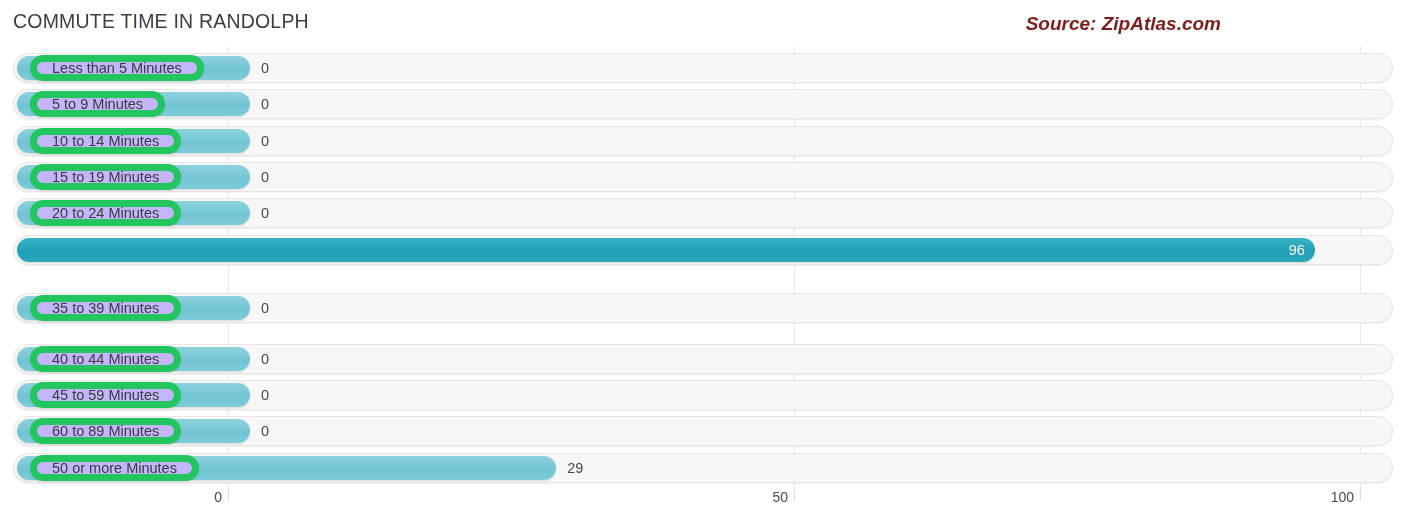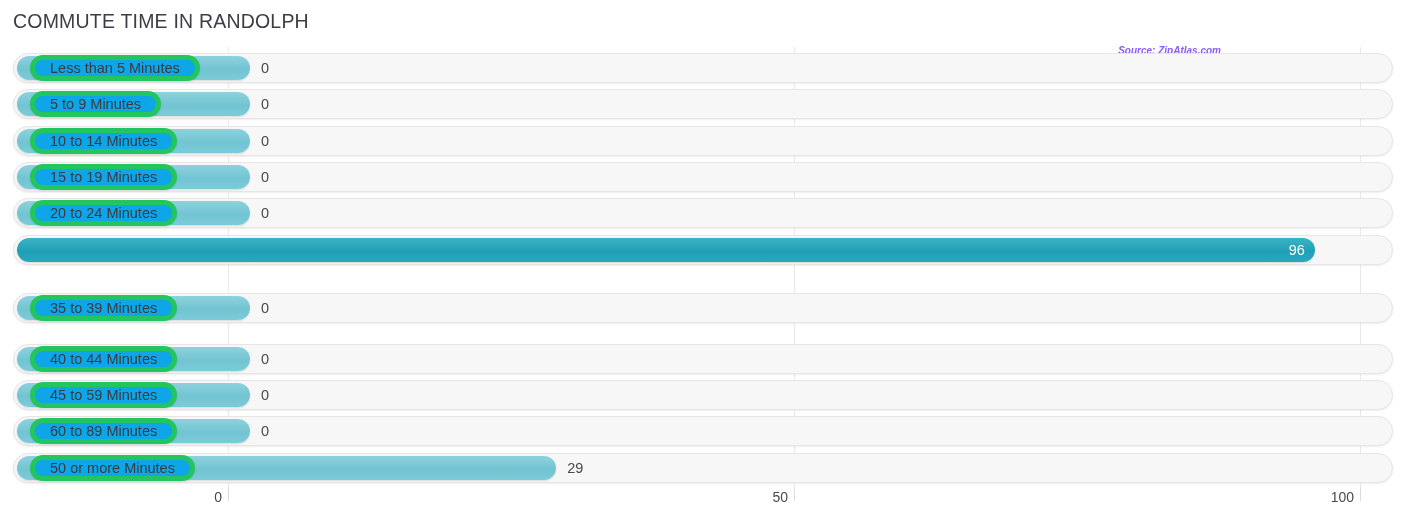--- a/index.html
+++ b/index.html
@@ -29,26 +29,25 @@
     font-size: 19.5px;
     font-weight: 400;
     letter-spacing: 0.2px;
     color: #3d3d46;
     white-space: nowrap;
   }
   #source-note {
     position: absolute;
     right: 13px;
     top: 13px;
-    font-size: 10px;
+    font-size: 19px;
     font-style: italic;
     font-weight: 700;
-    color: #8b5cf6;
-    white-space: nowrap;
-    margin-top: 32px;
+    color: #7f1d1d;
+    white-space: nowrap;
   }
 
   
   #plot {
     position: absolute;
     left: 0;
     top: 47px;
     width: 1406px;
     height: 440px;
   }
@@ -99,22 +98,22 @@
   
   .label-pill {
     position: absolute;
     left: 17px;
     top: 2px;
     height: 26px;
     box-sizing: border-box;
     display: flex;
     align-items: center;
     padding: 0 15px;
-    background: #0ea5e9;
-    border: 5px solid #22c55e;
+    background: #c4b5fd;
+    border: 7px solid #22c55e;
     border-radius: 13px;
     font-size: 14.5px;
     color: #3b3b3b;
     white-space: nowrap;
     box-shadow: 0 1px 2px rgba(0,0,0,0.10);
   }
 
   
   .value-out {
     position: absolute;

